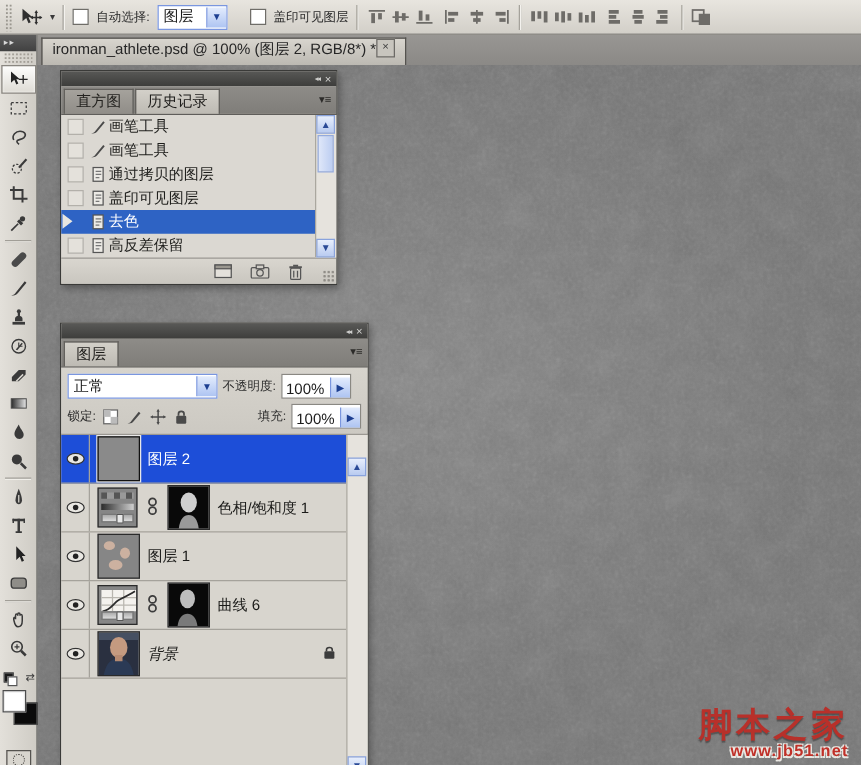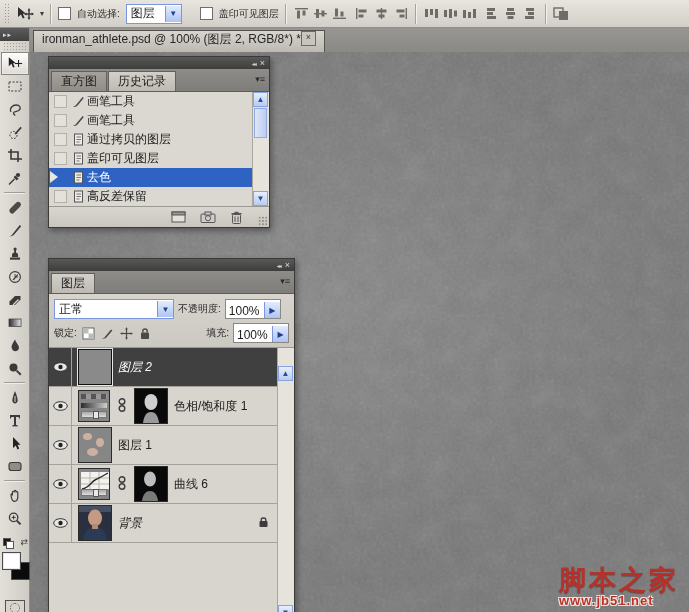--- a/index.html
+++ b/index.html
@@ -63,21 +63,21 @@
     border:1px solid #4c4c4c;z-index:1;}
   .qmask{width:18px;height:13px;border:1px solid #55534f;margin:4px auto 0;
     display:flex;align-items:center;justify-content:center;background:#d8d5ce;}
   .qmask i{width:8px;height:8px;border:1px dotted #55534f;border-radius:50%;}
 
   
   #canvas{position:absolute;left:30px;top:52px;width:659px;height:560px;background:#7e7e7e;overflow:hidden;}
   #canvas svg.noise{position:absolute;inset:0;}
   #shade{position:absolute;inset:0;
     background:radial-gradient(ellipse 60% 55% at 45% 45%, rgba(255,255,255,0.05), rgba(0,0,0,0.06) 85%);}
-  #watermark{position:absolute;right:10px;bottom:4px;text-align:left;line-height:1.05;}
+  #watermark{position:absolute;right:10px;bottom:4px;text-align:right;line-height:1.05;}
   #wm-title{font-family:"Liberation Serif",serif;font-weight:bold;font-size:27px;
     letter-spacing:3px;color:#b8302a;text-shadow:0 1px 1px rgba(0,0,0,0.35);}
   #wm-url{font-weight:bold;font-size:13px;letter-spacing:1px;color:#c03028;
     text-shadow:-1px -1px 0 #e9e7e2,1px -1px 0 #e9e7e2,-1px 1px 0 #e9e7e2,1px 1px 0 #e9e7e2;}
 
   
   .panel{position:absolute;border:1px solid #3a3a38;box-shadow:2px 3px 6px rgba(0,0,0,0.35);
     background:#d4d1ca;}
   .ptitle{height:12px;background:linear-gradient(#585856,#3d3d3b);display:flex;
     justify-content:flex-end;align-items:center;gap:4px;padding:0 4px;}
@@ -125,21 +125,21 @@
   .flexsp{flex:1;}
   #lyrlist{position:relative;background:#d8d5ce;height:272px;}
   .lyr{height:39px;display:flex;align-items:center;border-bottom:1px solid #a5a29b;
     position:relative;width:228px;box-sizing:border-box;}
   .lyr .eyecell{width:22px;align-self:stretch;border-right:1px solid #a5a29b;
     display:flex;align-items:center;justify-content:center;flex:none;}
   .lyr .thumb{width:32px;height:32px;border:1px solid #2b2b2b;margin:0 6px;flex:none;
     background:#868686;position:relative;overflow:hidden;}
   .lyr .thumb.tall{height:34px;}
   .lyr .lname{font-size:12px;color:#1b1b19;white-space:nowrap;}
-  .lyr.sel{background:#404040;font-style:italic;}
+  .lyr.sel{background:#1d4ed8;}
   .lyr.sel .lname{color:#fff;}
   .linkic{margin:0 2px;flex:none;}
   .checker{background:#fff;background-image:
      linear-gradient(45deg,#c9c6bf 25%,transparent 25%,transparent 75%,#c9c6bf 75%),
      linear-gradient(45deg,#c9c6bf 25%,transparent 25%,transparent 75%,#c9c6bf 75%);
      background-size:8px 8px;background-position:0 0,4px 4px;}
   .blob{position:absolute;border-radius:50%;background:#d8b9a4;opacity:.85;}
   .adj{background:#f2f0ec;display:flex;flex-direction:column;justify-content:space-between;padding:3px 2px;box-sizing:border-box;}
   .adj .bar{height:5px;}
   .adj .slid{height:5px;background:linear-gradient(#aaa,#ddd);border:1px solid #777;position:relative;}

